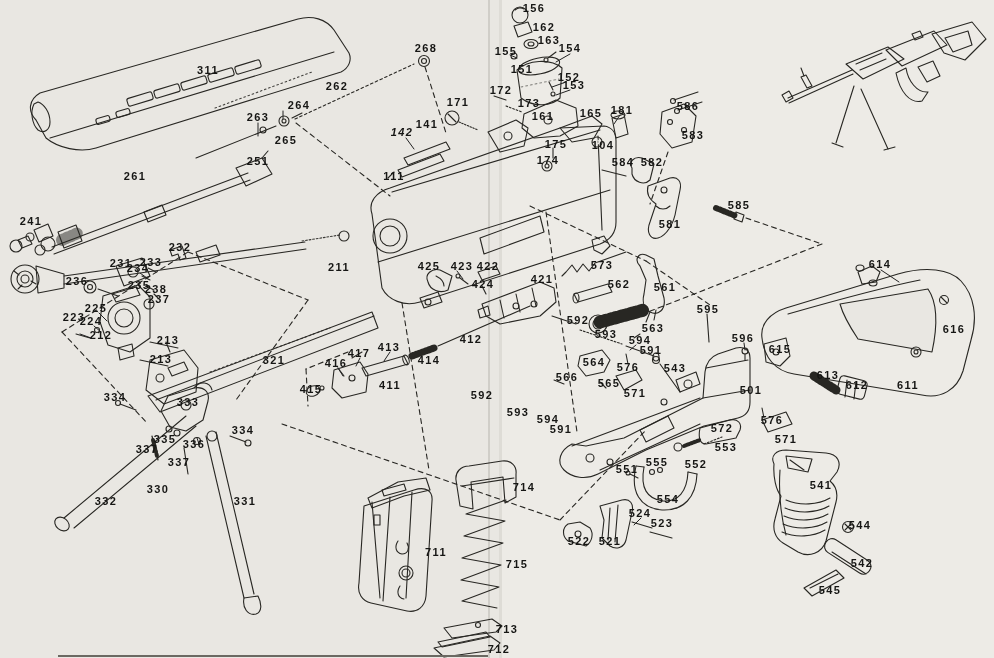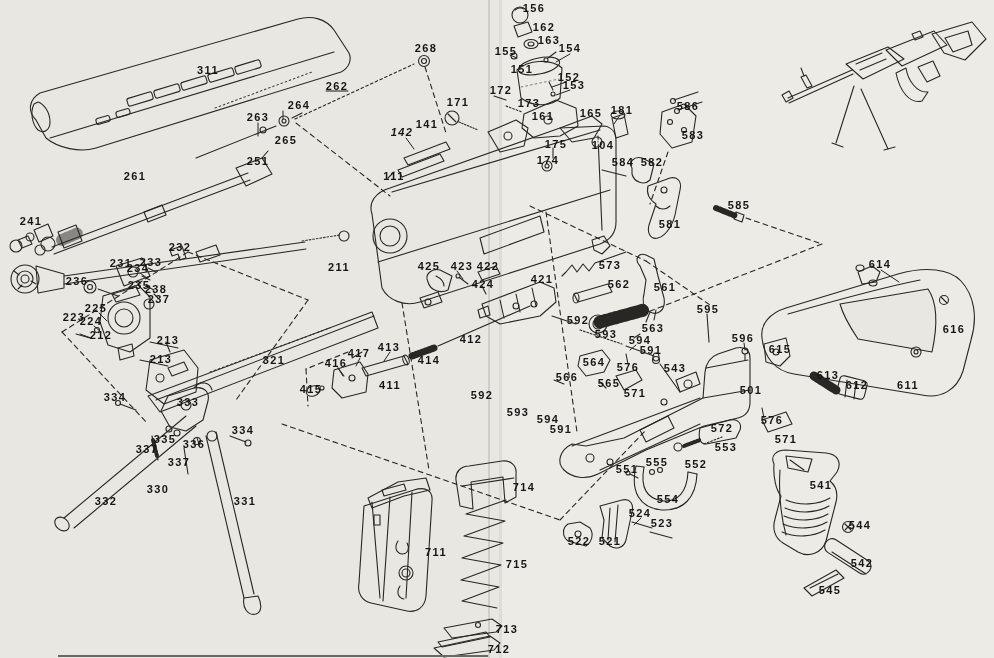--- a/index.html
+++ b/index.html
@@ -457,21 +457,21 @@
         <line x1="641" y1="518" x2="634" y2="525"></line>
         <line x1="197" y1="438" x2="199" y2="444"></line>
         <line x1="636" y1="345" x2="630" y2="350"></line>
         <line x1="881" y1="270" x2="899" y2="282"></line>
       </g>
   </svg>
 
   <div id="labels">
       <span class="lbl" style="left: 208px; top: 70px;">311</span>
       <span class="lbl" style="left: 426px; top: 48px;">268</span>
-      <span class="lbl" style="left: 337px; top: 86px; text-decoration: underline;">262</span>
+      <span class="lbl" style="left: 337px; top: 86px;">262</span>
       <span class="lbl" style="left: 299px; top: 105px;">264</span>
       <span class="lbl" style="left: 258px; top: 117px;">263</span>
       <span class="lbl" style="left: 286px; top: 140px;">265</span>
       <span class="lbl" style="left: 402px; top: 132px; font-style: italic;">142</span>
       <span class="lbl" style="left: 427px; top: 124px;">141</span>
       <span class="lbl" style="left: 394px; top: 176px;">111</span>
       <span class="lbl" style="left: 458px; top: 102px;">171</span>
       <span class="lbl" style="left: 501px; top: 90px;">172</span>
       <span class="lbl" style="left: 517px; top: 103px; margin-left: 12px;">173</span>
       <span class="lbl" style="left: 543px; top: 116px;">161</span>
@@ -528,21 +528,21 @@
       <span class="lbl" style="left: 359px; top: 353px;">417</span>
       <span class="lbl" style="left: 336px; top: 363px;">416</span>
       <span class="lbl" style="left: 311px; top: 389px;">415</span>
       <span class="lbl" style="left: 390px; top: 385px;">411</span>
       <span class="lbl" style="left: 688px; top: 106px;">586</span>
       <span class="lbl" style="left: 693px; top: 135px;">583</span>
       <span class="lbl" style="left: 623px; top: 162px;">584</span>
       <span class="lbl" style="left: 652px; top: 162px;">582</span>
       <span class="lbl" style="left: 670px; top: 224px;">581</span>
       <span class="lbl" style="left: 739px; top: 205px;">585</span>
-      <span class="lbl" style="left: 602px; top: 265px; padding-left: 16px;">573</span>
+      <span class="lbl" style="left: 602px; top: 265px;">573</span>
       <span class="lbl" style="left: 619px; top: 284px;">562</span>
       <span class="lbl" style="left: 665px; top: 287px;">561</span>
       <span class="lbl" style="left: 578px; top: 320px;">592</span>
       <span class="lbl" style="left: 606px; top: 334px;">593</span>
       <span class="lbl" style="left: 653px; top: 328px;">563</span>
       <span class="lbl" style="left: 640px; top: 340px;">594</span>
       <span class="lbl" style="left: 651px; top: 350px;">591</span>
       <span class="lbl" style="left: 708px; top: 309px;">595</span>
       <span class="lbl" style="left: 743px; top: 338px;">596</span>
       <span class="lbl" style="left: 594px; top: 362px;">564</span>

